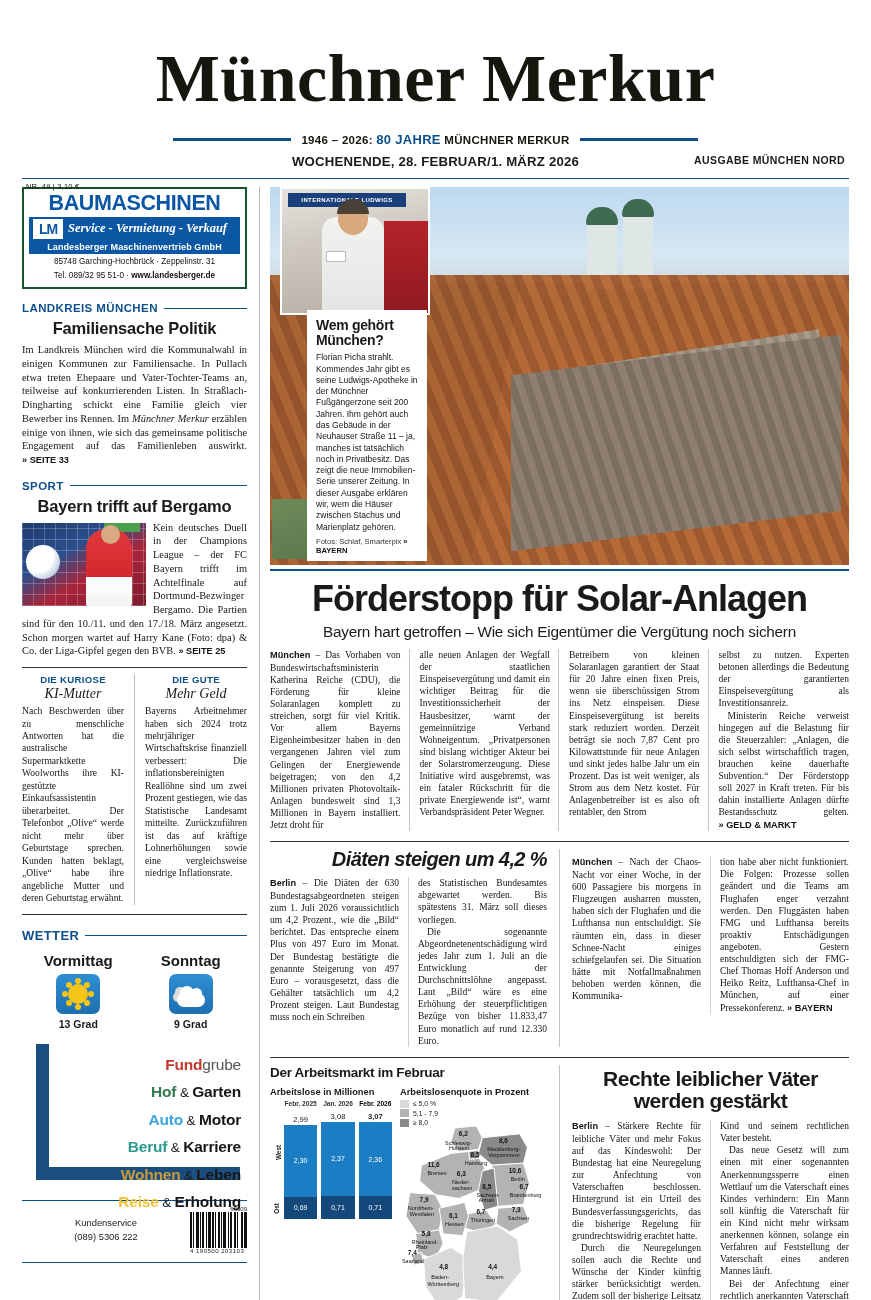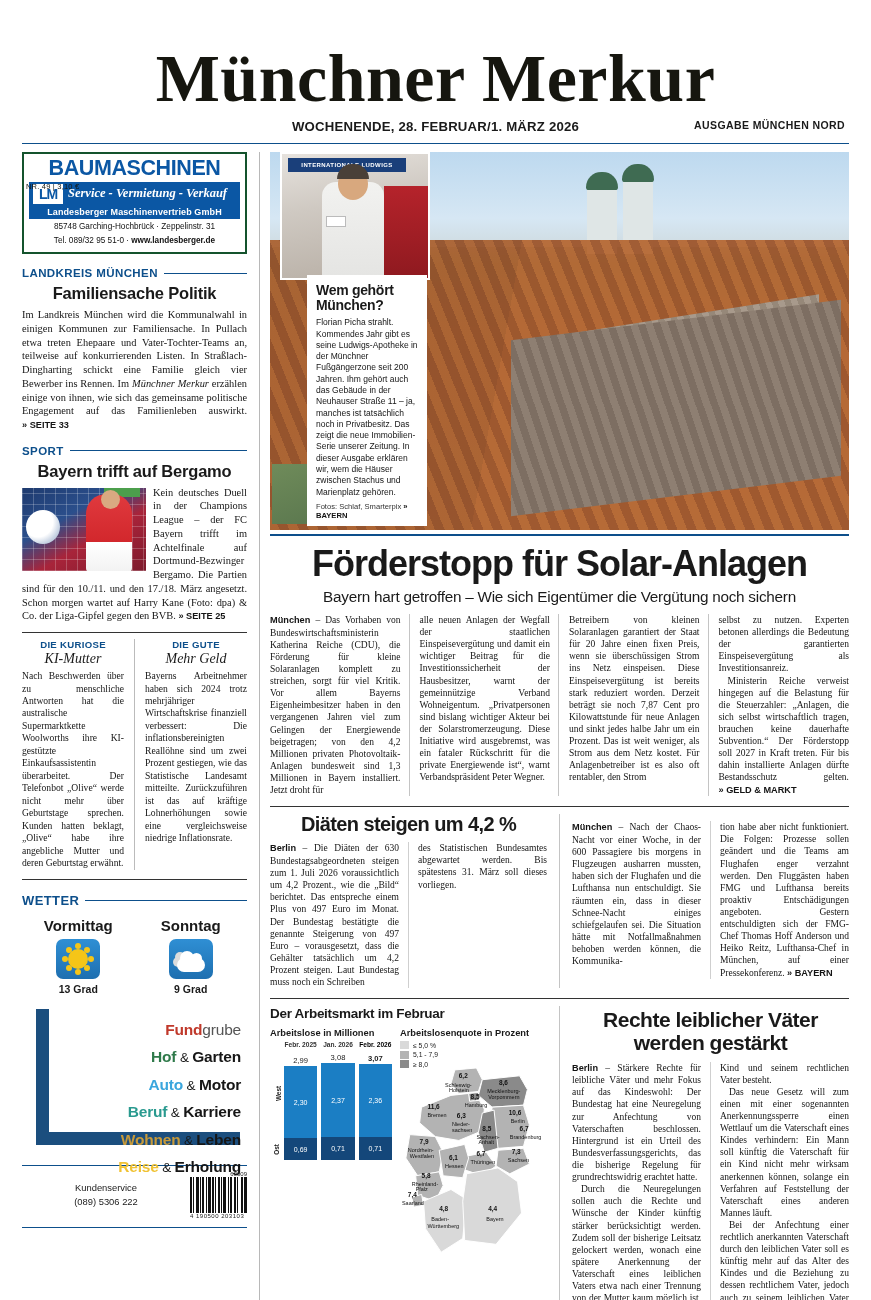--- a/index.html
+++ b/index.html
@@ -315,22 +315,22 @@
     line-height: 1.275; text-align: justify; color: #141414;
     hyphens: auto;
   }
   .news-body b.city { font-family:"Liberation Sans",sans-serif; font-weight:700; font-size: 9.2px; }
 
   .sec-rule { border-top: 1.3px solid #333; margin-top: 10px; }
   .two-pack { display: flex; gap: 12px; margin-top: 7px; }
   .pack { flex: 1; }
   .pack + .pack { border-left: 0.8px solid #c4c4c4; padding-left: 12px; }
   .pack-head {
-    font-size: 20px; font-weight: 700; text-align: center;
-    letter-spacing: -0.6px; line-height: 1.05;
+    font-size: 20px; font-weight: 700; text-align: right;
+    letter-spacing: -0.6px; line-height: 1.05; font-style: italic;
   }
   .pack-cols { display: flex; gap: 9px; margin-top: 7px; }
   .pack-cols > div { flex: 1; }
   .pack-cols > div + div { border-left: 0.8px solid #cfcfcf; padding-left: 9px; }
   .info-title { font-size: 13.5px; font-weight: 700; letter-spacing: -0.3px; }
   .info-sub { font-size: 9.3px; font-weight: 700; margin-top: 5px; }
   .chart-flex { display: flex; gap: 8px; margin-top: 2px; }
   .bars-area { width: 122px; flex: 0 0 122px; }
   .bar-heads { display: flex; gap: 4px; margin-left: 14px; margin-top: 3px; }
   .bar-heads span { flex: 1; text-align: center; font-size: 6.6px; font-weight: 700; color: #333; }
@@ -360,20 +360,25 @@
     line-height: 1.08; letter-spacing: -0.5px; margin-top: 3px;
   }
 </style>
 </head>
 <body>
 
 <div class="page">
 
   <div class="masthead">
     <div class="masthead-title">Münchner Merkur</div>
+    <div class="strap-row">
+      <div class="strap-rule"></div>
+      <div class="strap-text"><span>1946 – 2026: </span><span class="accent">80 JAHRE</span><span> MÜNCHNER MERKUR</span></div>
+      <div class="strap-rule"></div>
+    </div>
     <div class="subhead-row">
       <div class="subhead-center">WOCHENENDE, 28. FEBRUAR/1. MÄRZ 2026</div>
       <div class="edition">AUSGABE MÜNCHEN NORD</div>
     </div>
   </div>
   <div class="issue-line">NR. 49 | 3,10 €</div>
   <div class="head-rule"></div>
 
   <div class="grid">
 
@@ -566,20 +571,21 @@
 
       <div class="two-pack">
         <div class="pack">
           <div class="pack-head">Diäten steigen um 4,2 %</div>
           <div class="pack-cols">
             <div>
               <p class="news-body"><b class="city">Berlin</b><span> – Die Diäten der 630 Bundestagsabgeordneten steigen zum 1. Juli 2026 voraussichtlich um 4,2 Prozent., wie die „Bild“ berichtet. Das entspreche einem Plus von 497 Euro im Monat. Der Bundestag bestätigte die genannte Steigerung von 497 Euro – vorausgesetzt, dass die Gehälter tatsächlich um 4,2 Prozent steigen. Laut Bundestag muss noch ein Schreiben</span></p>
             </div>
             <div>
               <p class="news-body">des Statistischen Bundesamtes abgewartet werden. Bis spätestens 31. März soll dieses vorliegen.</p>
+              <p class="news-body" style="text-indent:9px">Die sogenannte Abgeordnetenentschädigung wird jedes Jahr zum 1. Juli an die Entwicklung der Durchschnittslöhne angepasst. Laut „Bild“ wäre es eine Erhöhung der steuerpflichtigen Bezüge von bisher 11.833,47 Euro monatlich auf rund 12.330 Euro.</p>
             </div>
           </div>
         </div>
         <div class="pack">
           <div class="pack-cols">
             <div>
               <p class="news-body"><b class="city">München</b><span> – Nach der Chaos-Nacht vor einer Woche, in der 600 Passagiere bis morgens in Flugzeugen ausharren mussten, haben sich der Flughafen und die Lufthansa nun entschuldigt. Sie räumten ein, dass in dieser Schnee-Nacht einiges schiefgelaufen sei. Die Situation hätte mit Notfallmaßnahmen behoben werden können, die Kommunika-</span></p>
             </div>
             <div>
               <p class="news-body"><span>tion habe aber nicht funktioniert. Die Folgen: Prozesse sollen geändert und die Teams am Flughafen enger verzahnt werden. Den Fluggästen haben FMG und Lufthansa bereits proaktiv Entschädigungen angeboten. Gestern entschuldigten sich der FMG-Chef Thomas Hoff Anderson und Heiko Reitz, Lufthansa-Chef in München, auf einer Pressekonferenz.</span> <span class="ref">» BAYERN</span></p>

